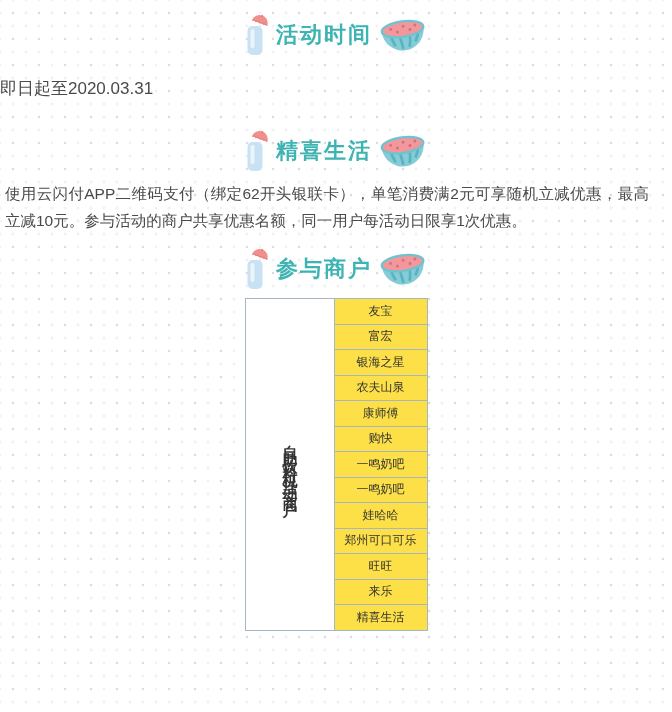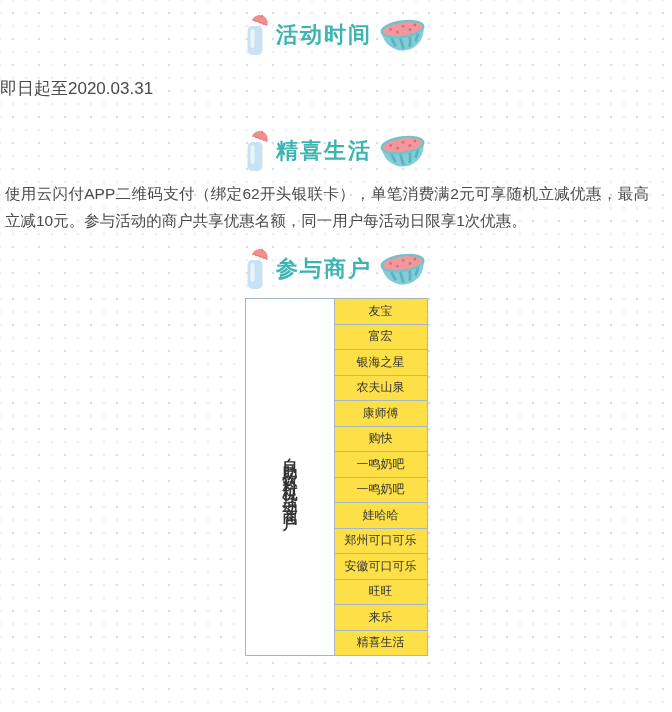--- a/index.html
+++ b/index.html
@@ -248,23 +248,20 @@
         </div>
 
         <div class="merchant-row">
           <span>娃哈哈</span>
         </div>
 
         <div class="merchant-row">
           <span>郑州可口可乐</span>
         </div>
 
-        <div class="merchant-row">
-          <span>安徽可口可乐</span>
-        </div>
 
         <div class="merchant-row">
           <span>旺旺</span>
         </div>
 
         <div class="merchant-row">
           <span>来乐</span>
         </div>
 
 

